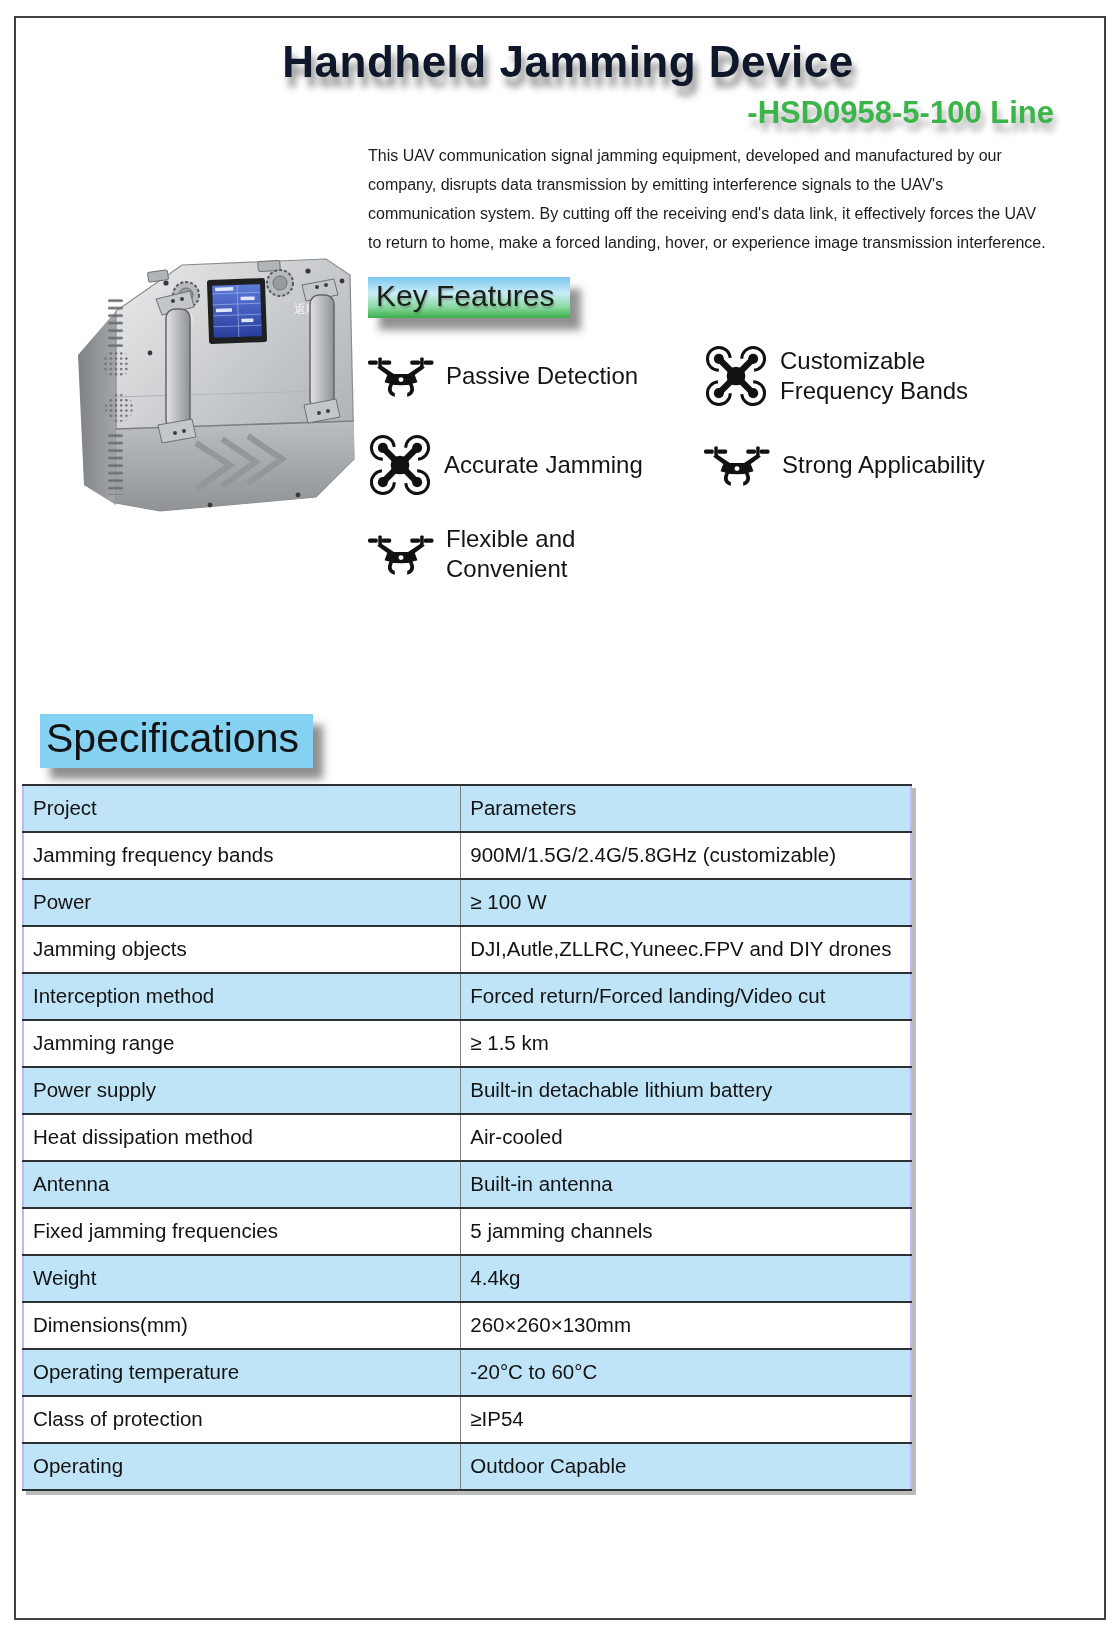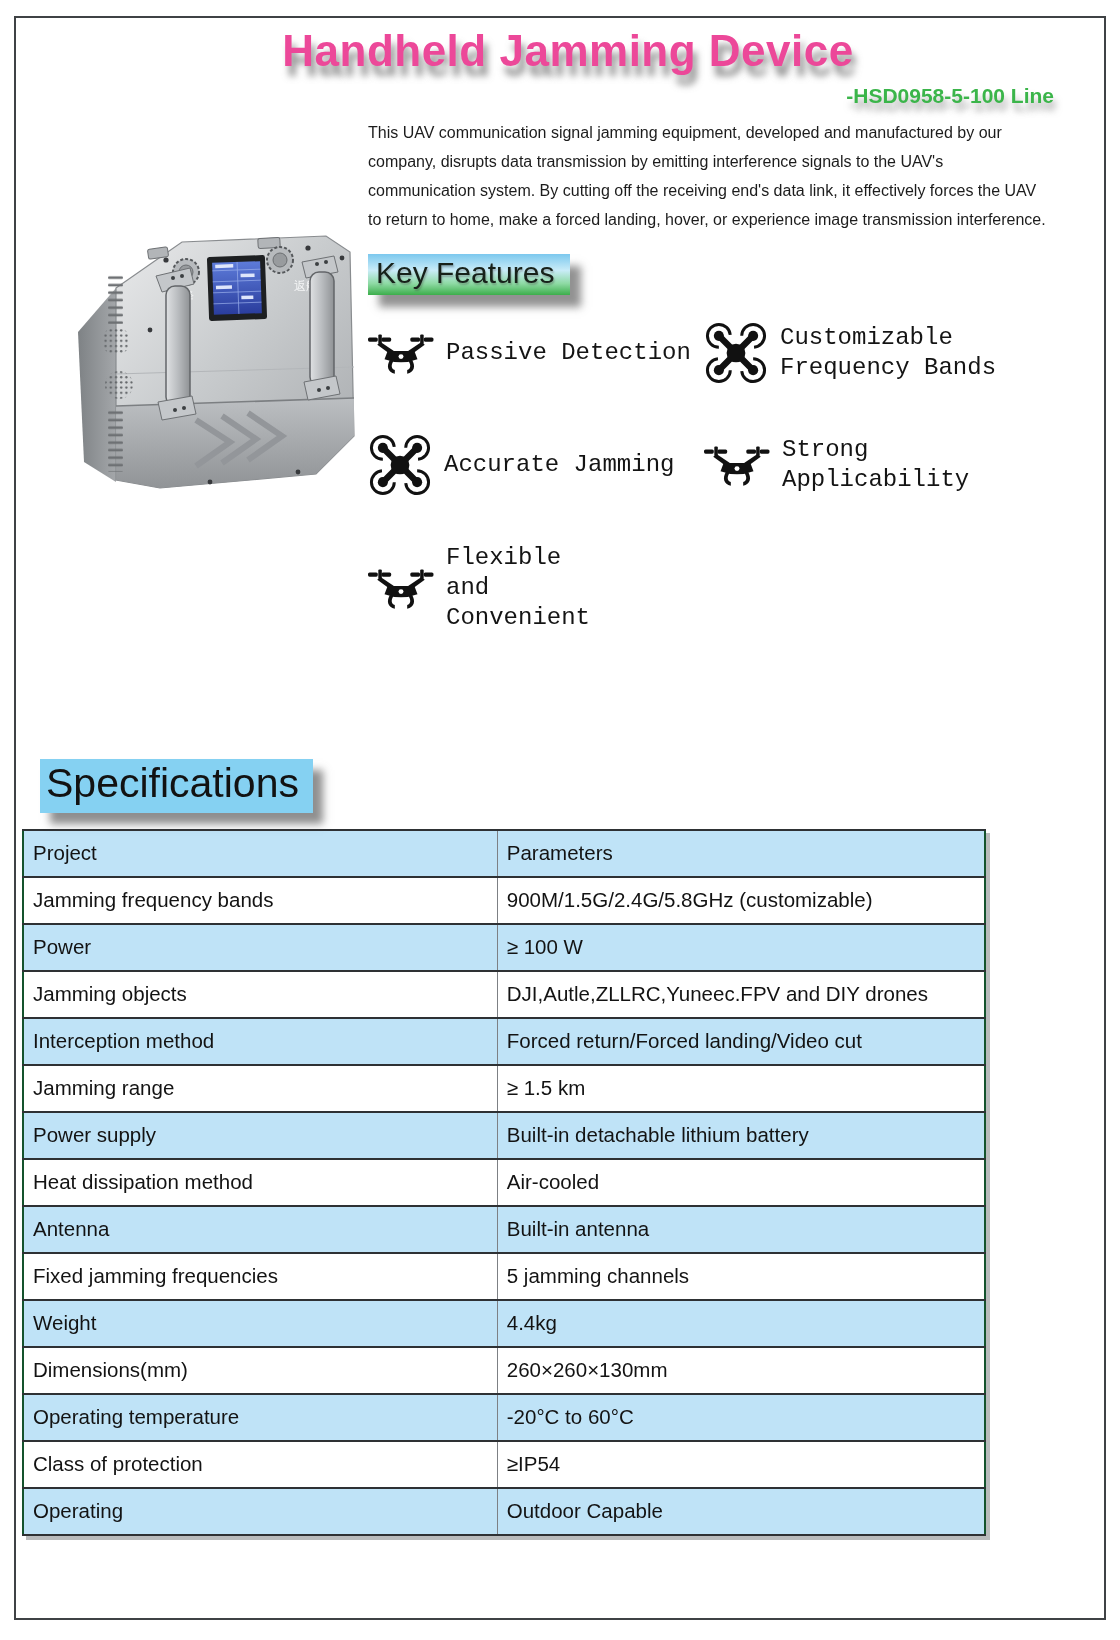--- a/index.html
+++ b/index.html
@@ -8,29 +8,29 @@
     width:1120px; height:1640px; position:relative;
     font-family:"Liberation Sans", sans-serif; color:#1a1a1a;
     overflow:hidden;
   }
   .page {
     position:absolute; left:14px; top:16px; width:1092px; height:1604px;
     border:2px solid #3f4245; background:#fff;
   }
   
   .title {
-    margin-top:8px; text-align:center;
+    margin-top:19px; text-align:center;
     font-size:44px; font-weight:600; letter-spacing:0.5px;
-    color:#ec4899;
+    color:#0f172a;
     text-shadow:4px 10px 7px rgba(105,105,105,0.75);
     padding-left:16px;
   }
   .model {
     margin:8px 50px 0 0; text-align:right;
-    font-size:21px; font-weight:600; color:#3bb54a;
+    font-size:31px; font-weight:600; color:#3bb54a;
     text-shadow:3px 8px 6px rgba(120,120,120,0.6);
   }
   
   .intro-row { display:flex; margin-top:10px; }
   .left-col { width:352px; flex:none; }
   .device-wrap { margin:96px 0 0 46px; width:302px; }
   .right-col { flex:1; padding-right:52px; }
   .description {
     font-size:16px; line-height:29px; color:#1c1c1c; max-width:692px;
   }
@@ -38,40 +38,40 @@
   .kf-heading {
     display:inline-block; padding:2px 16px 5px 8px;
     font-size:30px; color:#17211a;
     background:linear-gradient(180deg,#7cc8ee 0%,#c9ecf8 40%,#8edaa4 72%,#3cae4b 100%);
     box-shadow:11px 12px 8px rgba(88,88,88,0.65);
     text-shadow:1px 2px 2px rgba(60,60,60,0.35);
   }
   .features-grid {
     margin-top:24px;
     display:grid; grid-template-columns:336px 1fr;
-    row-gap:44px; align-items:center;font-family:Liberation Mono, monospace;
+    row-gap:21px; align-items:center;
   }
   .feature { display:flex; align-items:center; gap:12px; min-height:68px; }
   .f-label { font-size:24px; color:#141414; line-height:30px; }
   .f-label.wrap-230 { max-width:230px; }
   .f-label.wrap-150 { max-width:150px; }
   .icon-drone-side { width:66px; height:46px; flex:none; }
   .icon-quad-top { width:64px; height:64px; flex:none; }
   
   .spec-heading-wrap { margin:126px 0 0 8px;padding-left:16px; }
   .spec-heading {
     display:inline-block; padding:1px 14px 6px 6px;
     font-size:41px; color:#121212;
     background:#85d1f2;
     box-shadow:10px 11px 8px rgba(95,95,95,0.7);
   }
   .spec-table {
-    margin:16px 0 18px 6px; width:964px;
+    margin:16px 0 18px 6px; width:890px;
     border-collapse:collapse;
-    border:2px solid #14532d;
+    border:2px solid #c4b5fd;
     box-shadow:4px 4px 0 rgba(138,141,144,0.6);
   }
   .spec-table th, .spec-table td {
     height:47px; padding:2px 8px 4px 9px;
     font-size:20.5px; font-weight:normal; text-align:left;
     color:#131313; vertical-align:middle;
     border-left:1px solid #7d8084; border-right:1px solid #7d8084;
     border-top:2px solid #2e3134; border-bottom:2px solid #2e3134;
     background:#ffffff;
   }

